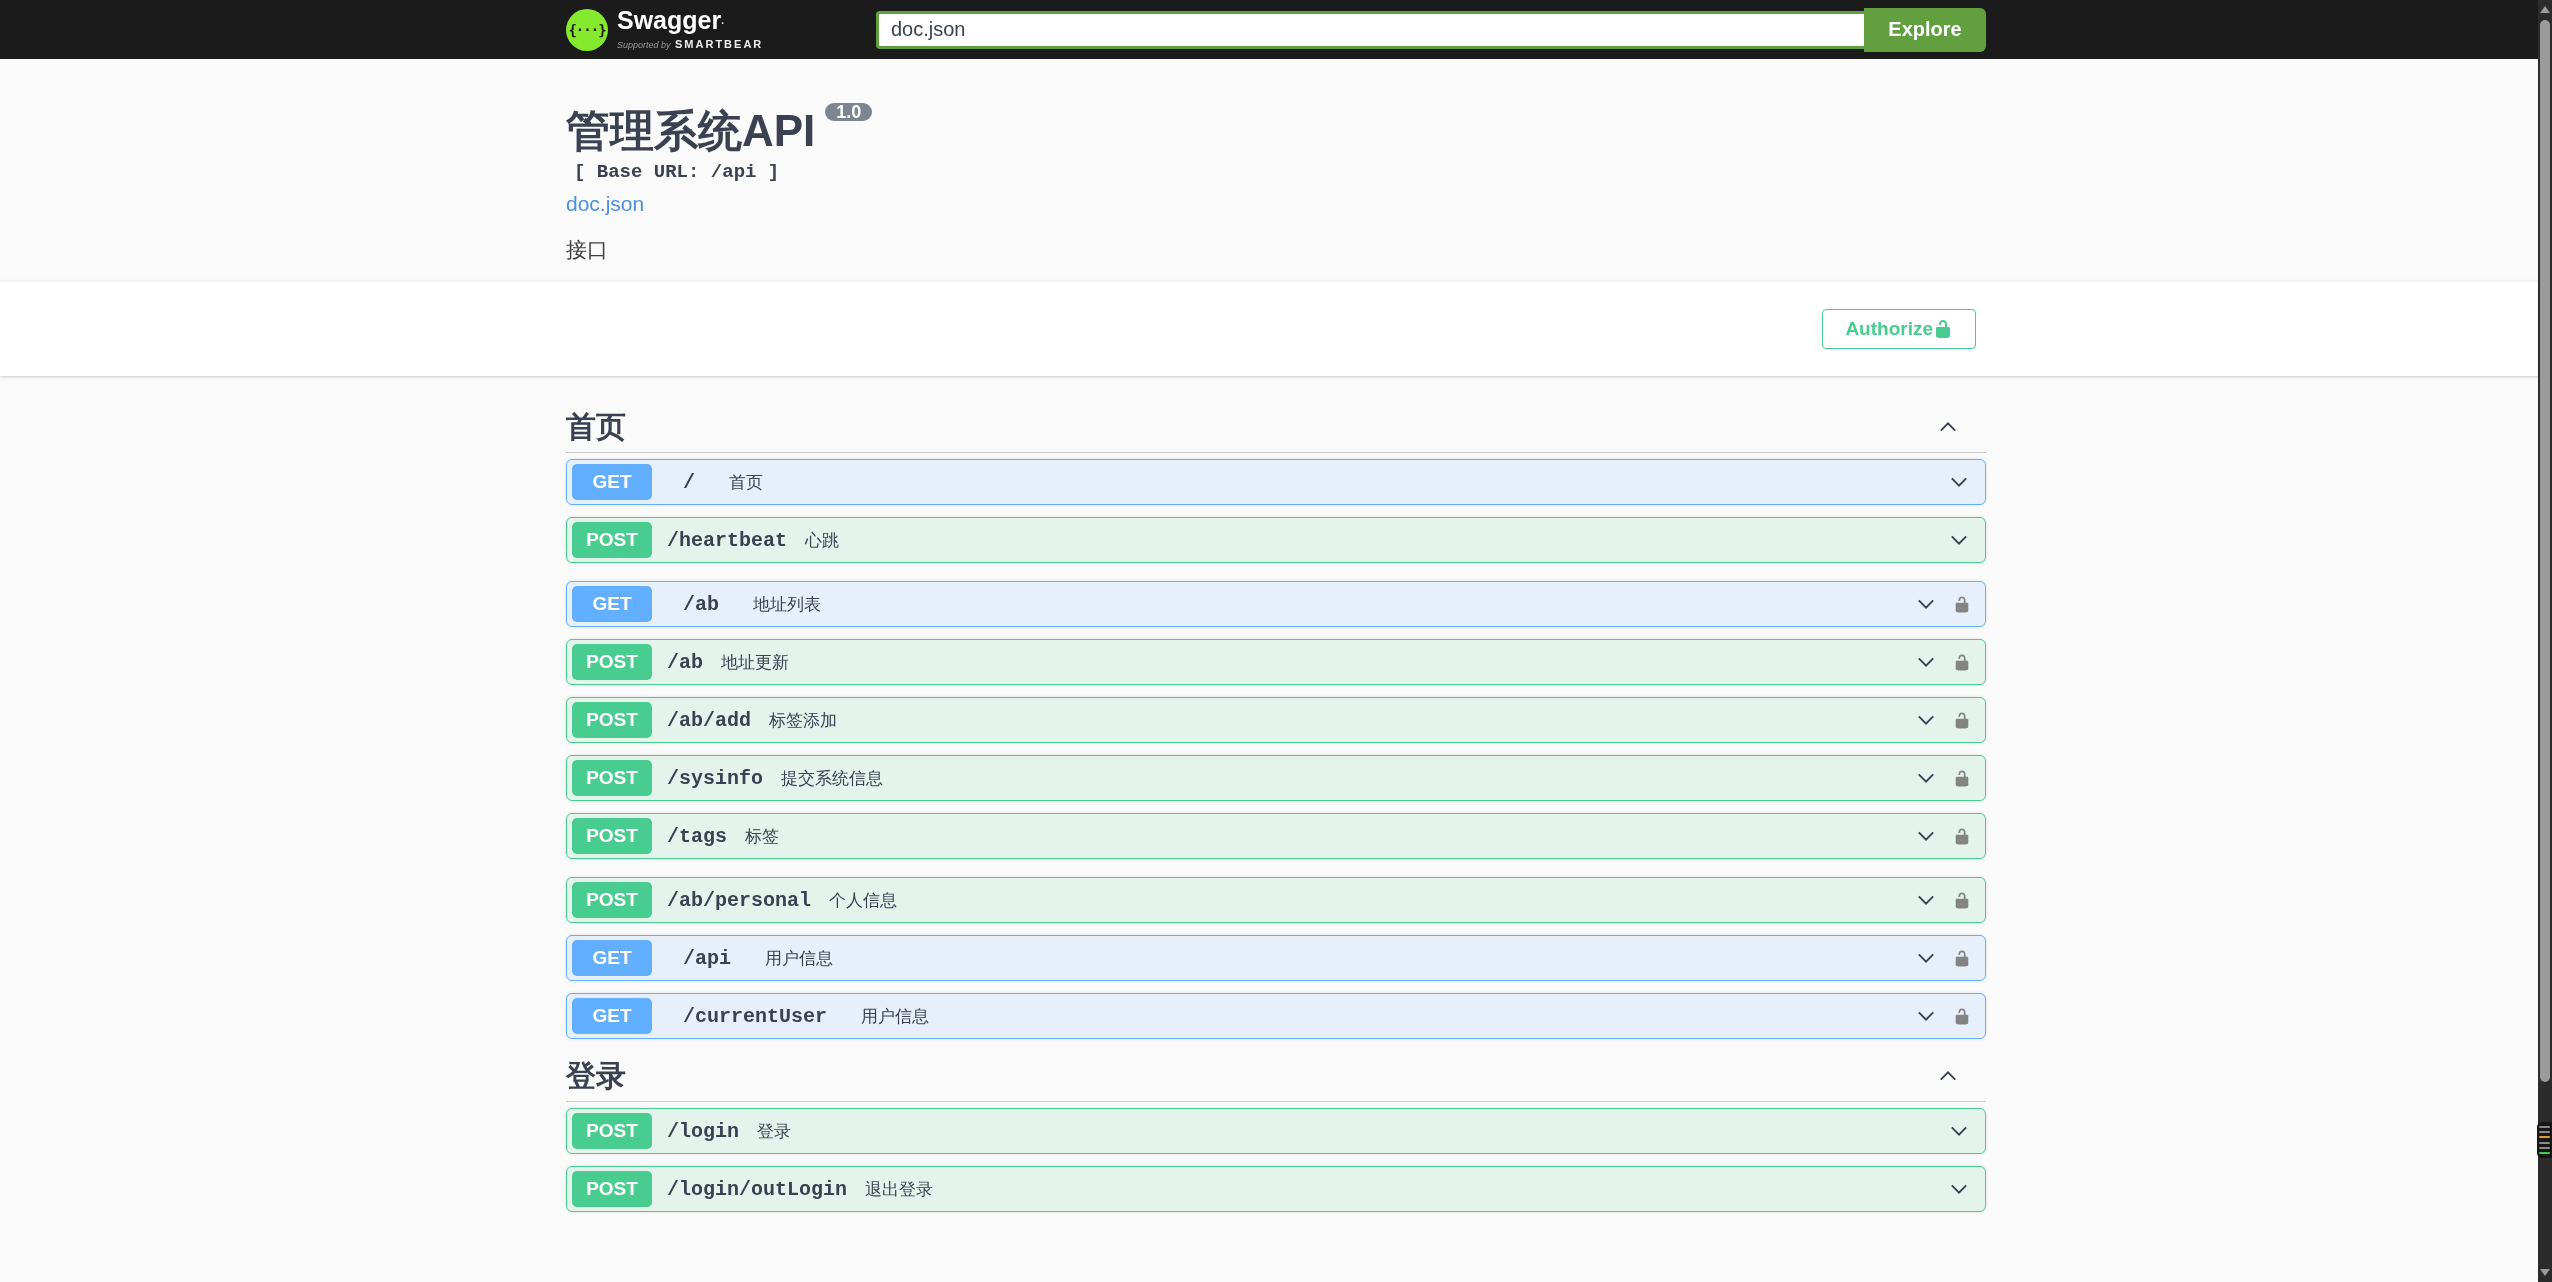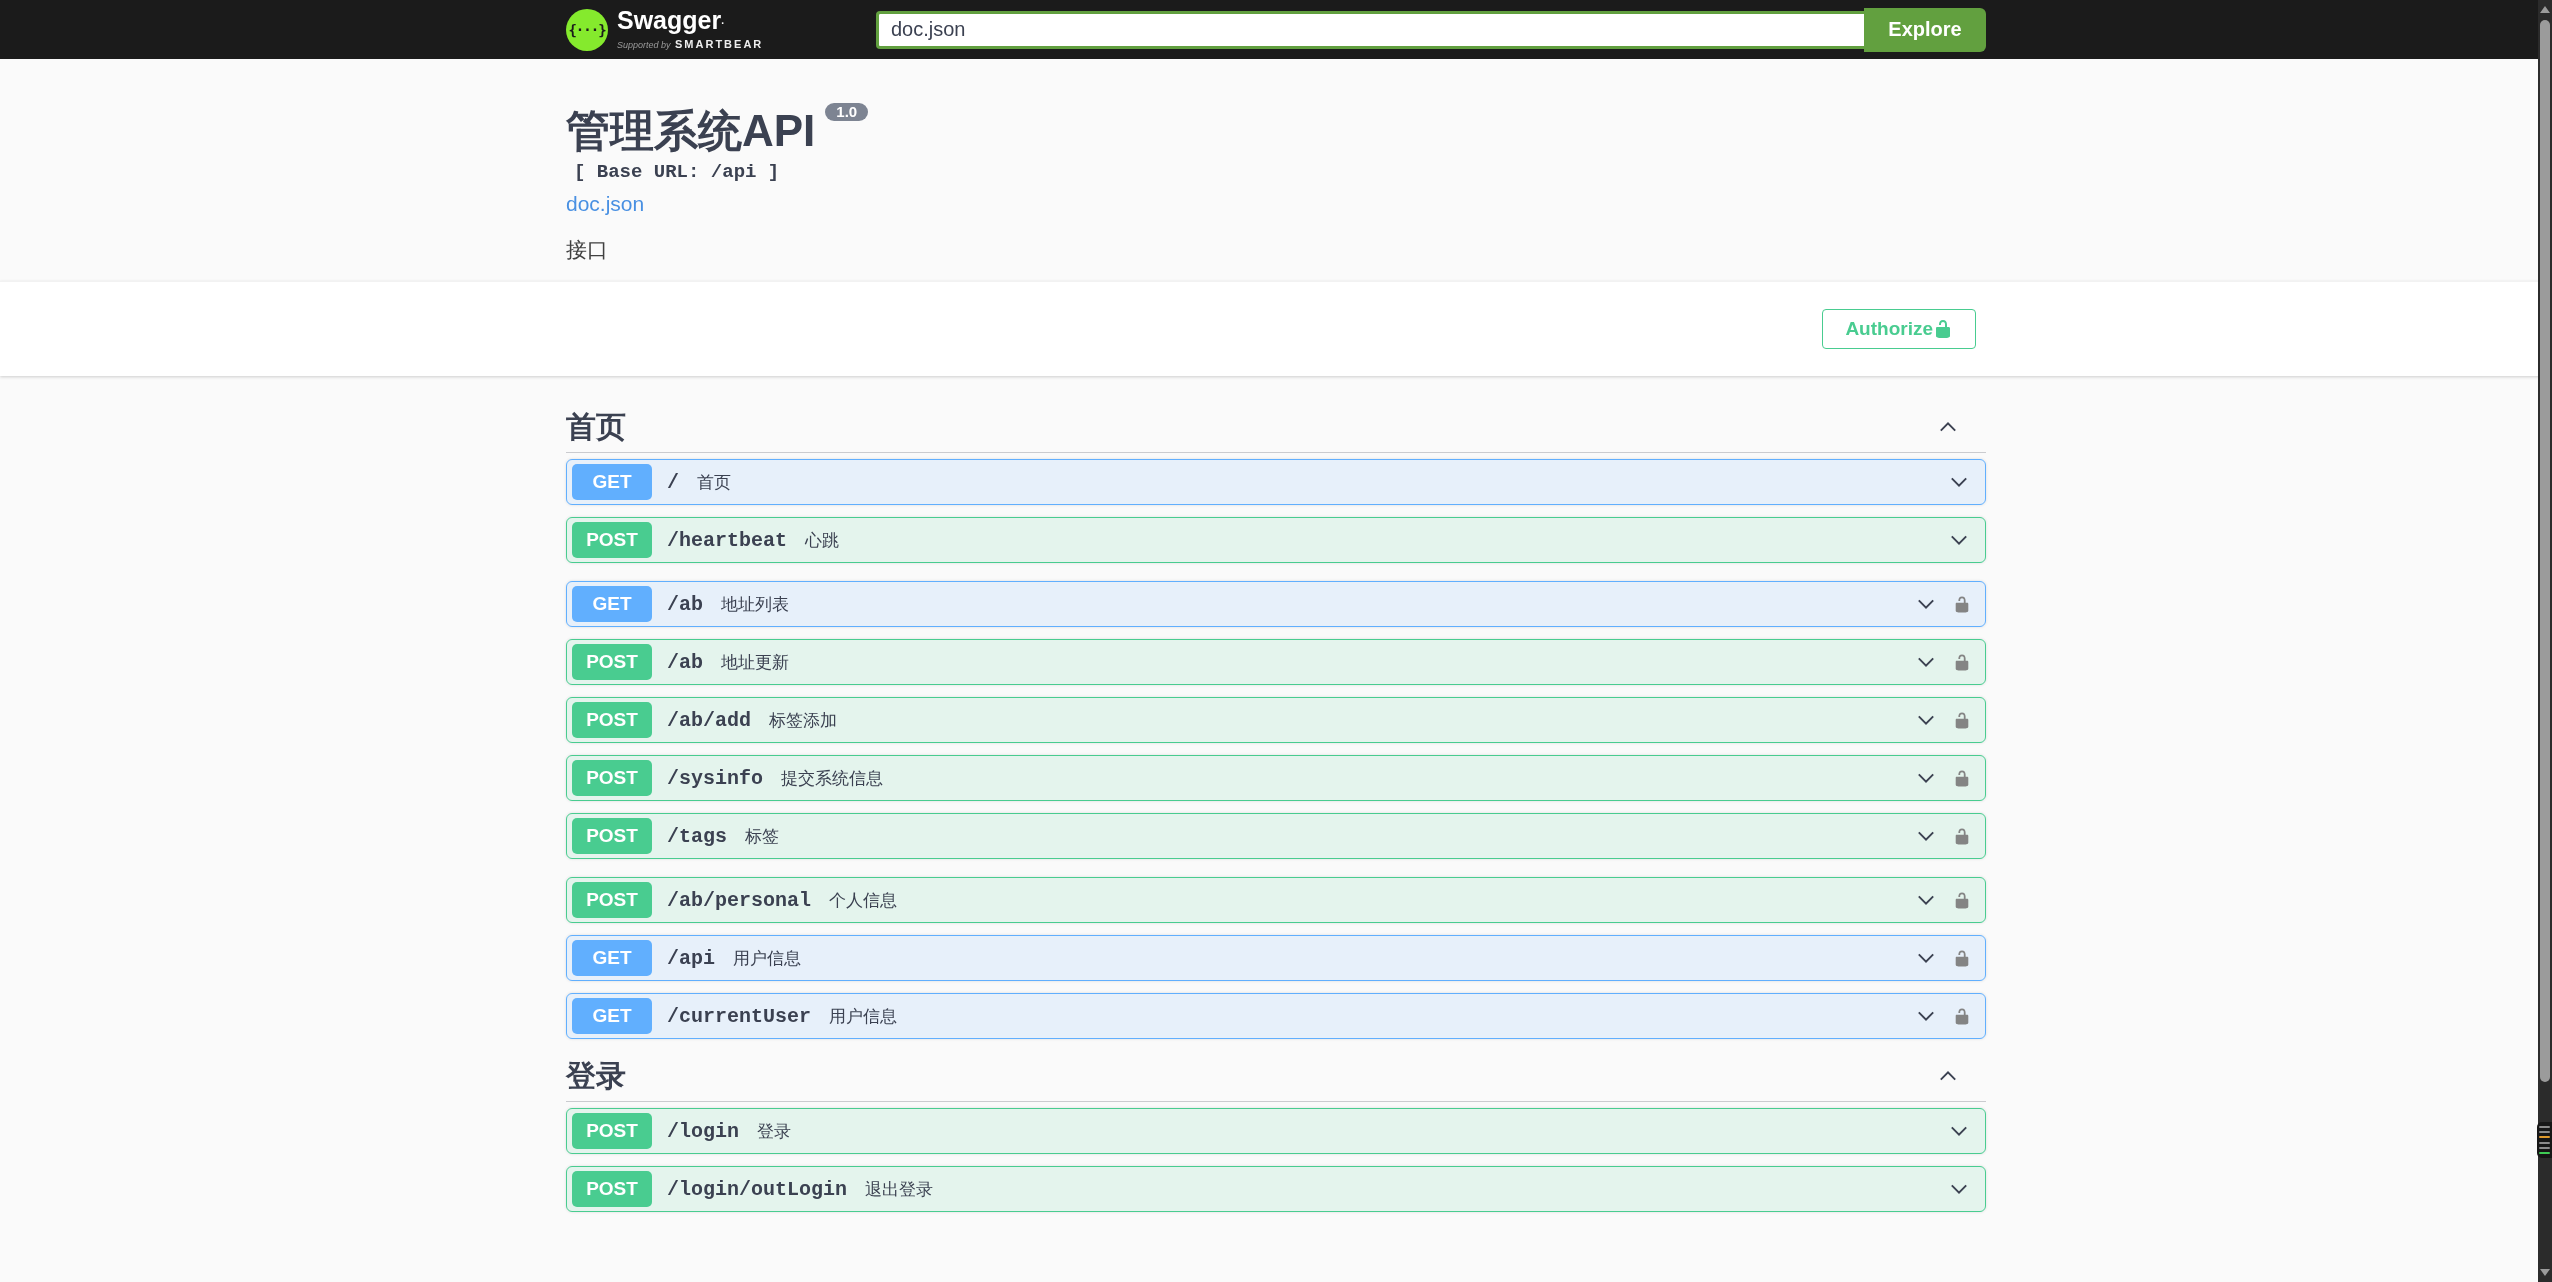--- a/index.html
+++ b/index.html
@@ -43,21 +43,21 @@
     font-family: "Liberation Sans", sans-serif; cursor: pointer;
   }
 
   
   .info-hero { background: #fafafa; }
   .info-inner { padding: 48px 0 18px; }
   .api-title { margin: 0; font-size: 44px; line-height: 48px; font-weight: bold; color: #3b4151; }
   .version-stamp {
     display: inline-block; vertical-align: top; position: relative; top: -4px;
     background: #7d8492; color: #fff; border-radius: 57px;
-    font-size: 15px; font-weight: bold; padding: 0 11px; margin-left: 10px; line-height: 18px;
+    font-size: 18px; font-weight: bold; padding: 0 11px; margin-left: 10px; line-height: 18px;
   }
   .base-url {
     margin-top: 6px; font-family: "Liberation Mono", "DejaVu Sans Mono", monospace;
     font-size: 19px; font-weight: 600; color: #3b4151; line-height: 22px; margin-left: 8px;
   }
   .spec-link { display: inline-block; margin-top: 8px; color: #4990e2; font-size: 21px; line-height: 26px; text-decoration: none; cursor: pointer; }
   .api-description { margin-top: 20px; font-size: 21px; line-height: 26px; color: #404040; }
 
   
   .scheme-container {
@@ -85,21 +85,21 @@
   .opblock-tag .tag-title { font-size: 30px; line-height: 34px; font-weight: bold; color: #3b4151; }
   .section-rows { padding: 6px 0 0; margin-bottom: 12px; }
   .opblock {
     height: 46px; margin-bottom: 12px;
     display: flex; align-items: center;
     border-radius: 6px; border: 1px solid;
     padding: 0 14px 0 5px;
     box-shadow: 0 0 3px rgba(0,0,0,.12);
     cursor: pointer;
   }
-  .opblock.get  { background: rgba(97,175,254,.12); border-color: #61affe; }
+  .opblock.get  { background: rgba(97,175,254,.12); border-color: #61affe; gap: 16px; }
   .opblock.post { background: rgba(73,204,144,.12); border-color: #49cc90; }
   .method-badge {
     min-width: 80px; text-align: center; padding: 7px 0;
     border-radius: 5px; color: #fff; font-weight: bold; font-size: 19px;
     font-family: "Liberation Sans", sans-serif;
   }
   .opblock.get  .method-badge { background: #61affe; }
   .opblock.post .method-badge { background: #49cc90; }
   .endpoint-path {
     margin-left: 15px; font-family: "Liberation Mono", "DejaVu Sans Mono", monospace;

